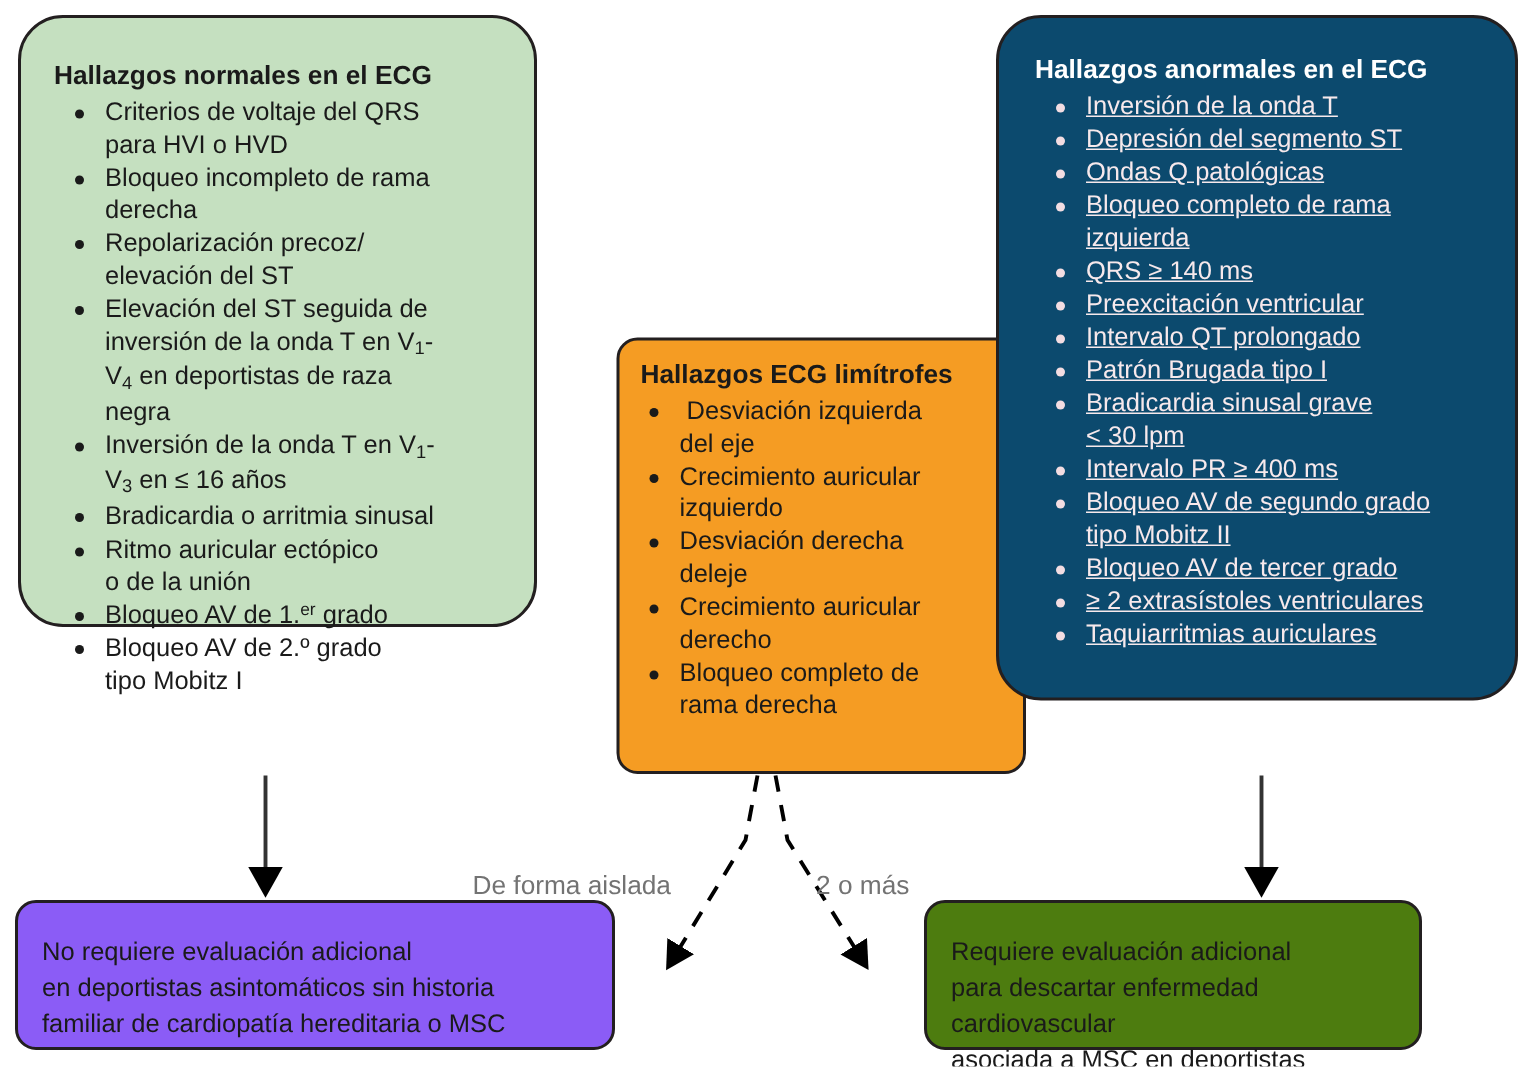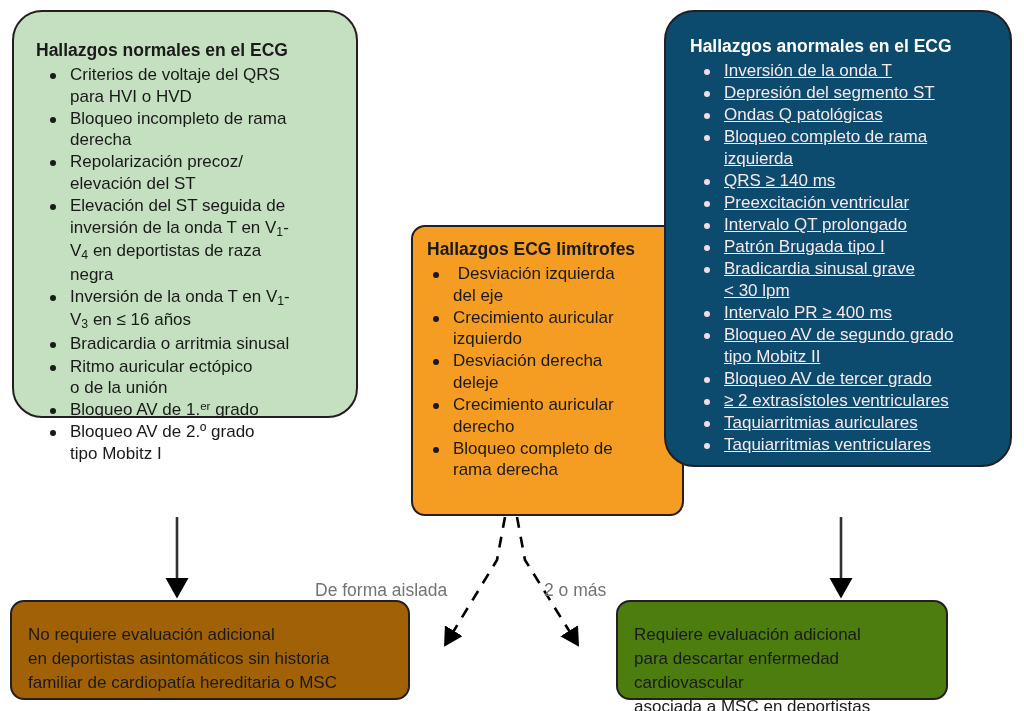--- a/index.html
+++ b/index.html
@@ -39,21 +39,21 @@
     border-radius: 14px;
     margin-left: 36px;
   }
   .panel-red {
     left: 664px; top: 10px;  width: 348px; height: 457px;
     background: #0c4a6e;
     border-radius: 30px;
   }
   .panel-gray-left {
     left: 10px;  top: 600px; width: 400px; height: 100px;
-    background: #a16207;
+    background: #8b5cf6;
     border-radius: 14px;
   }
   .panel-gray-right {
     left: 616px; top: 600px; width: 332px; height: 100px;
     background: #4d7c0f;
     border-radius: 14px;
   }
 
   
   .panel-title {
@@ -175,21 +175,20 @@
       <li>QRS ≥ 140 ms</li>
       <li>Preexcitación ventricular</li>
       <li>Intervalo QT prolongado</li>
       <li>Patrón Brugada tipo I</li>
       <li>Bradicardia sinusal grave<br>&lt; 30 lpm</li>
       <li>Intervalo PR ≥ 400 ms</li>
       <li>Bloqueo AV de segundo grado<br>tipo Mobitz II</li>
       <li>Bloqueo AV de tercer grado</li>
       <li>≥ 2 extrasístoles ventriculares</li>
       <li>Taquiarritmias auriculares</li>
-      <li>Taquiarritmias ventriculares</li>
     </ul>
   </div>
 
   <svg class="arrows" viewBox="0 0 1024 711">
     <defs>
       <marker id="head-solid" markerWidth="9" markerHeight="9" refX="3.2" refY="4.5" orient="auto" markerUnits="strokeWidth">
         <path d="M0,0 L0,9 L8,4.5 z" fill="#000000"></path>
       </marker>
       <marker id="head-dash" markerWidth="8" markerHeight="8" refX="2.8" refY="4" orient="auto" markerUnits="strokeWidth">
         <path d="M0,0 L0,8 L7.2,4 z" fill="#000000"></path>

